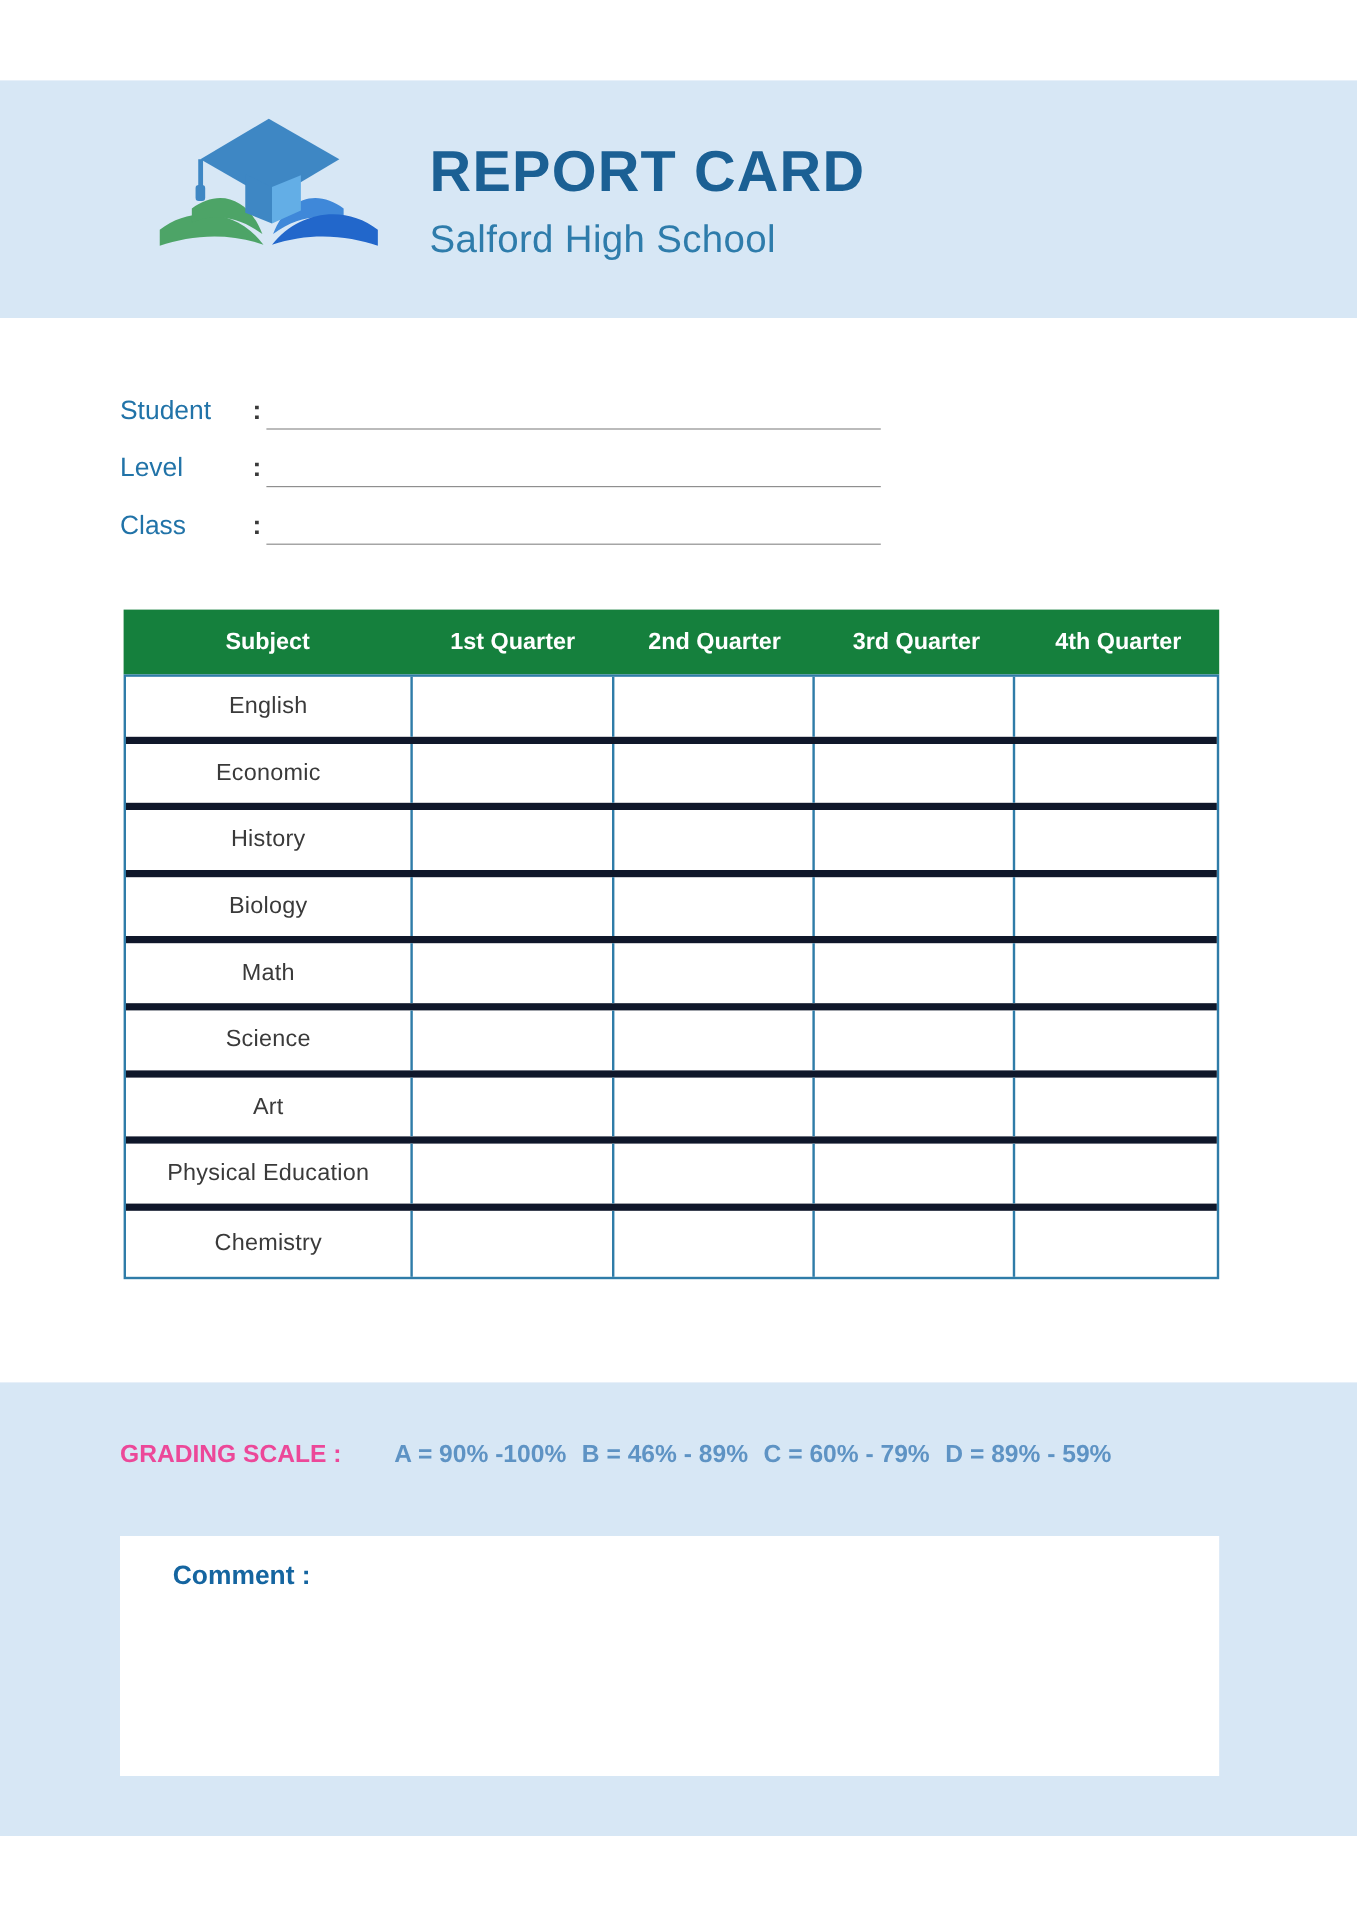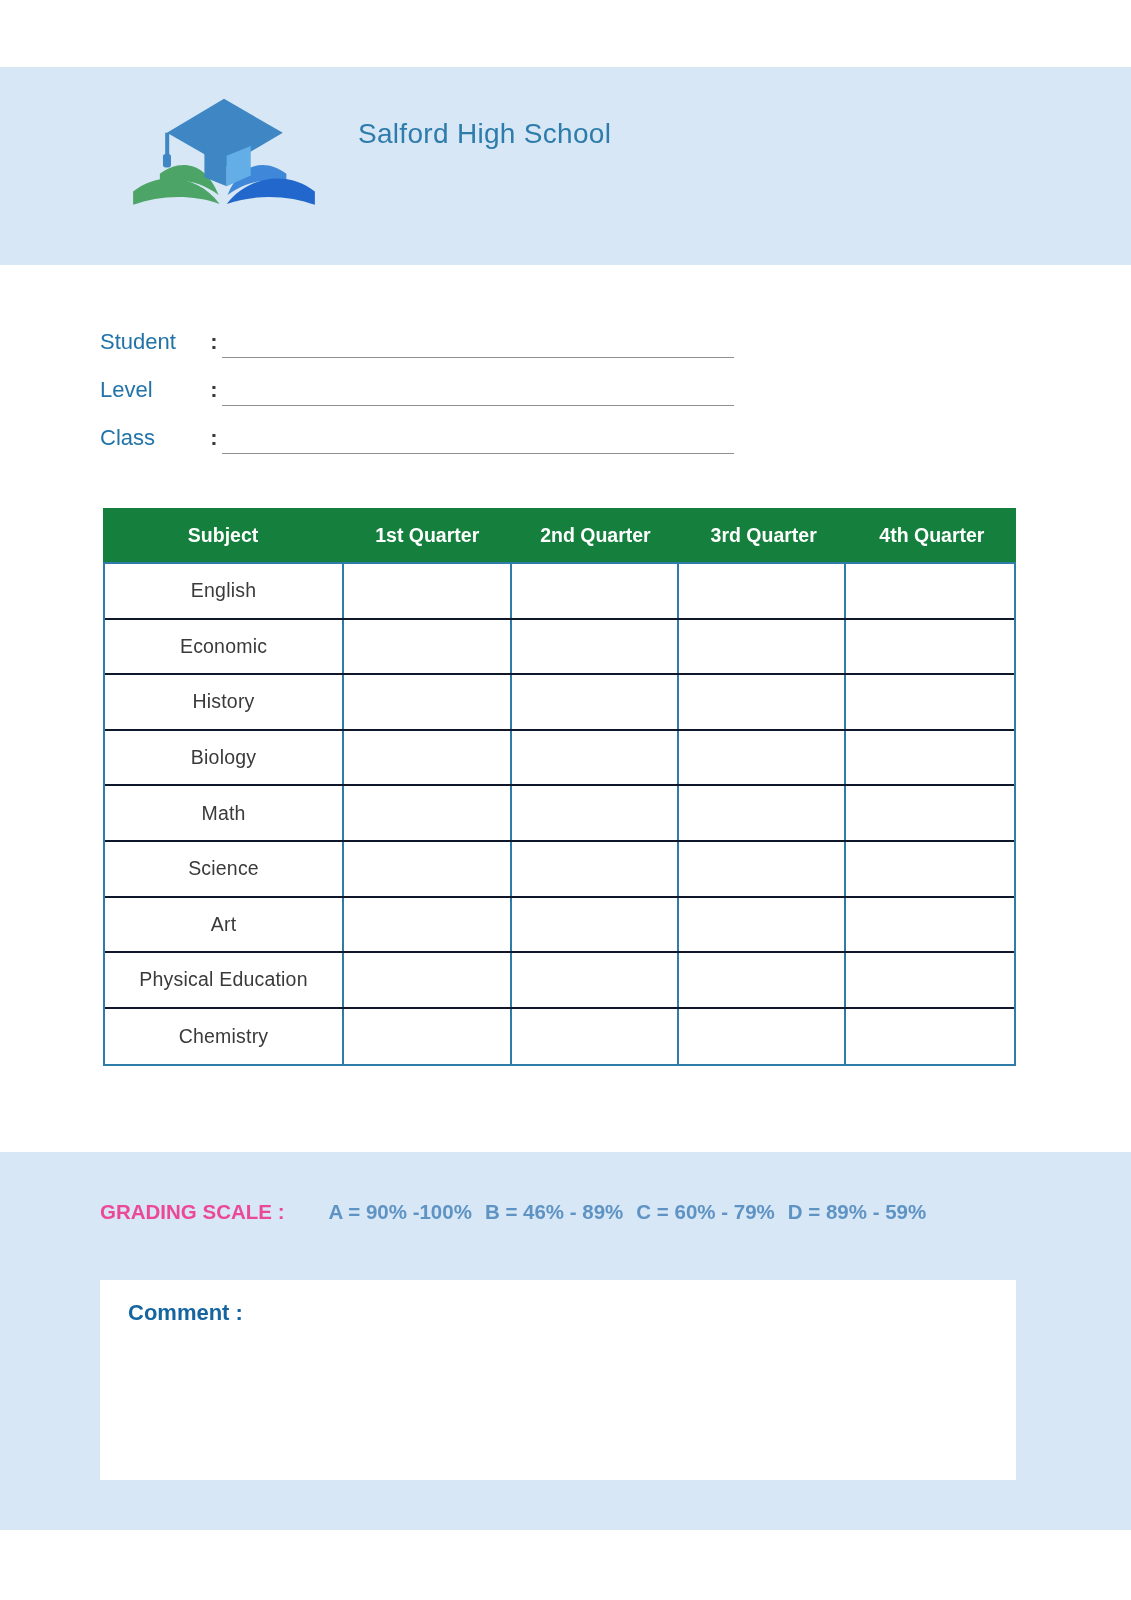--- a/index.html
+++ b/index.html
@@ -8,50 +8,50 @@
     font-family:"Liberation Sans",sans-serif;overflow:hidden;
   }
   .band{position:absolute;left:0;width:1131px;background:#d7e7f5;}
   .header-band{top:67px;height:198px;}
   .bottom-band{top:1152px;height:378px;}
 
   
   .logo{position:absolute;left:126px;top:88px;width:196px;height:150px;}
   .title-block{position:absolute;left:358px;top:118px;}
   .title{font-size:48px;font-weight:bold;color:#1b6094;letter-spacing:1px;line-height:1.1;}
-  .school{font-size:28px;color:#2e7cab;letter-spacing:0.3px;}
+  .school{font-size:32px;color:#2e7cab;margin-top:10px;letter-spacing:0.3px;}
 
   
   .fields{position:absolute;left:100px;top:322px;width:640px;}
   .field-row{display:flex;align-items:flex-end;height:36px;margin-bottom:12px;}
   .field-label{width:106px;font-size:22px;font-weight:normal;color:#2173a8;padding-bottom:3px;}
   .field-colon{width:16px;font-size:22px;font-weight:bold;color:#3a3a3a;padding-bottom:3px;text-align:center;}
   .field-line{width:512px;height:30px;border-bottom:1.5px solid #8f8f8f;}
 
   
   .grade-table{position:absolute;left:103px;top:508px;width:913px;}
   .thead{display:flex;height:54px;background:#15803d;align-items:center;}
   .th{color:#ffffff;font-weight:bold;font-size:19.5px;text-align:center;}
   .col-subject{width:26.3%;}
   .col-q{width:18.425%;}
   .tbody{border:2px solid #2f7ca8;box-sizing:border-box;}
-  .trow{display:flex;height:55.6px;border-bottom:2px solid #0f172a;box-sizing:border-box;}
+  .trow{display:flex;height:55.6px;border-bottom:6px solid #0f172a;box-sizing:border-box;}
   .trow:last-child{border-bottom:none;}
   .td{border-right:2px solid #2f7ca8;box-sizing:border-box;display:flex;align-items:center;justify-content:center;}
   .td:last-child{border-right:none;}
   .td-subject{font-size:19.5px;color:#3a3a3a;letter-spacing:0.2px;}
 
   
   .grading{position:absolute;left:100px;top:1200px;font-weight:bold;font-size:20.5px;white-space:nowrap;}
   .grading-label{color:#ec4899;margin-right:44px;}
   .grading-item{color:#5e93c4;margin-right:13px;}
 
   
   .comment-box{position:absolute;left:100px;top:1280px;width:916px;height:200px;background:#ffffff;box-sizing:border-box;padding:20px 0 0 28px;}
-  .comment-label{font-size:22px;font-weight:bold;color:#1565a0;}
+  .comment-label{font-size:22px;font-weight:bold;color:#1565a0;margin-left:16px;}
 </style>
 </head>
 <body>
 
 <div class="band header-band"></div>
 
 <svg class="logo" viewBox="0 0 220 160" aria-hidden="true">
 
   <path d="M8 112 C38 88 82 94 105 126 C72 114 36 117 8 127 Z" fill="#4da467"></path>
   <path d="M38 92 C62 74 90 80 104 116 C80 98 57 97 38 105 Z" fill="#4da467"></path>
@@ -59,20 +59,21 @@
   <path d="M212 112 C182 88 138 94 113 126 C148 114 184 117 212 127 Z" fill="#2267cb"></path>
 
   <polygon points="110,8 176,46 112,84 46,46" fill="#3e87c4"></polygon>
   <polygon points="88,60 88,96 113,106 113,72" fill="#3e87c4"></polygon>
   <polygon points="113,72 140,61 140,94 113,106" fill="#63aee6"></polygon>
   <rect x="44" y="46" width="4.5" height="26" fill="#3e87c4"></rect>
   <rect x="41.5" y="70" width="9" height="15" rx="3" fill="#3e87c4"></rect>
 </svg>
 
 <div class="title-block">
+  <div class="title">REPORT CARD</div>
   <div class="school">Salford High School</div>
 </div>
 
 <div class="fields">
   <div class="field-row">
     <div class="field-label">Student</div>
     <div class="field-colon">:</div>
     <div class="field-line"></div>
   </div>
   <div class="field-row">

